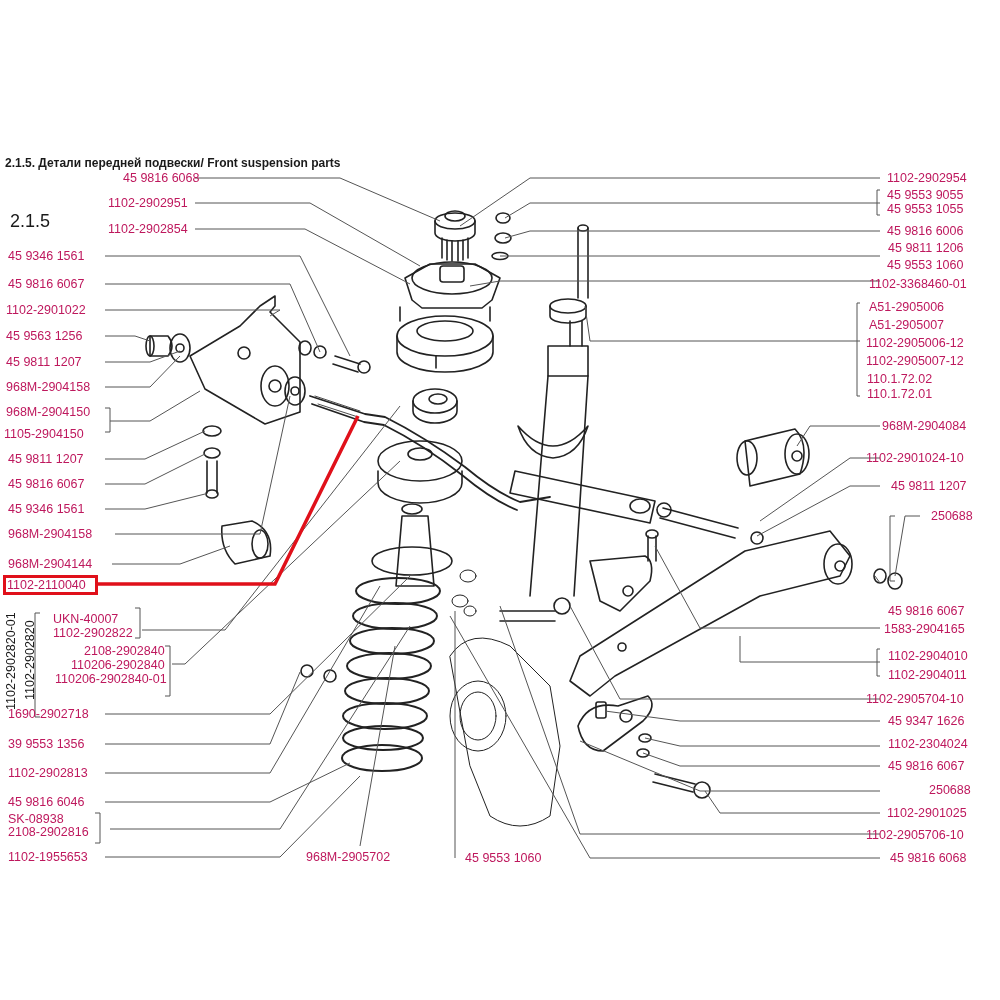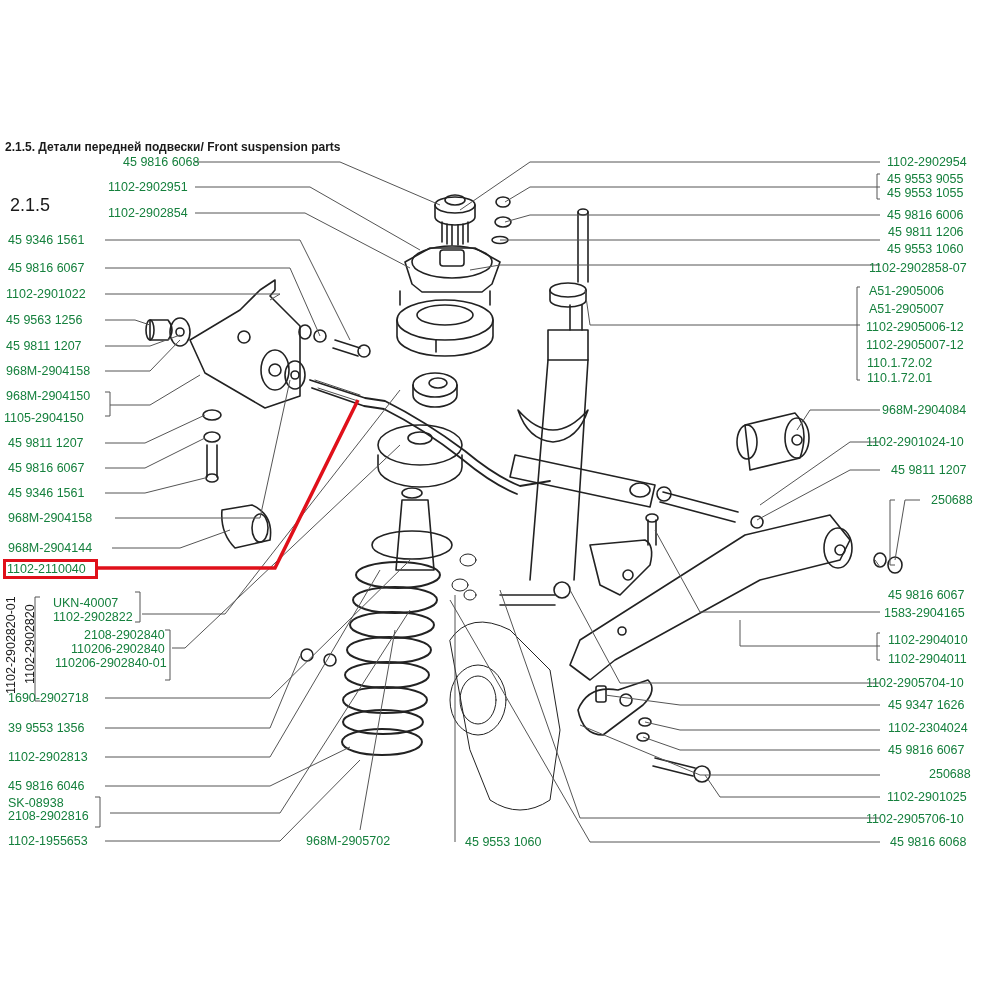--- a/index.html
+++ b/index.html
@@ -1,19 +1,19 @@
 <!DOCTYPE html>
 <html><head>
 <meta charset="utf-8">
 <style>
   html, body { margin: 0; padding: 0; background: #ffffff; }
   body { width: 1000px; height: 1000px; position: relative; overflow: hidden;
          font-family: "Liberation Sans", sans-serif; color: #1a1a1a; }
-  #canvas { position: absolute; left: 0; top: 0; width: 1000px; height: 729px; }
-  .lbl { position: absolute; font-size: 12.5px; line-height: 14px; white-space: nowrap; color: #15803d; }
+  #canvas { position: absolute; left: 0; top: 16px; width: 1000px; height: 729px; }
+  .lbl { position: absolute; font-size: 12.5px; line-height: 14px; white-space: nowrap; color: #be185d; }
   .title { position: absolute; left: 5px; top: 140px; font-size: 12px; font-weight: bold; white-space: nowrap; }
   .section { position: absolute; left: 10px; top: 195px; font-size: 18px; white-space: nowrap; }
   .vert { position: absolute; font-size: 12.5px; white-space: nowrap; transform-origin: left top; transform: rotate(-90deg); }
   .hl { position: absolute; left: 3px; top: 559px; width: 95px; height: 20px; border: 3px solid #e0101a; box-sizing: border-box; }
 </style>
 </head>
 <body>
 
 <div id="canvas">
   <svg id="drawing" width="1000" height="1000" viewBox="0 0 1000 1000">
@@ -301,21 +301,21 @@
   <div class="lbl" style="left:306px;top:834px">968M-2905702</div>
   <div class="lbl" style="left:465px;top:835px">45 9553 1060</div>
 
   
   <div class="lbl" style="left:887px;top:155px">1102-2902954</div>
   <div class="lbl" style="left:887px;top:172px">45 9553 9055</div>
   <div class="lbl" style="left:887px;top:186px">45 9553 1055</div>
   <div class="lbl" style="left:887px;top:208px">45 9816 6006</div>
   <div class="lbl" style="left:888px;top:225px">45 9811 1206</div>
   <div class="lbl" style="left:887px;top:242px">45 9553 1060</div>
-  <div class="lbl" style="left:869px;top:261px">1102-2902858-07</div>
+  <div class="lbl" style="left:869px;top:261px">1102-3368460-01</div>
   <div class="lbl" style="left:869px;top:284px">A51-2905006</div>
   <div class="lbl" style="left:869px;top:302px">A51-2905007</div>
   <div class="lbl" style="left:866px;top:320px">1102-2905006-12</div>
   <div class="lbl" style="left:866px;top:338px">1102-2905007-12</div>
   <div class="lbl" style="left:867px;top:356px">110.1.72.02</div>
   <div class="lbl" style="left:867px;top:371px">110.1.72.01</div>
   <div class="lbl" style="left:882px;top:403px">968M-2904084</div>
   <div class="lbl" style="left:866px;top:435px">1102-2901024-10</div>
   <div class="lbl" style="left:891px;top:463px">45 9811 1207</div>
   <div class="lbl" style="left:931px;top:493px">250688</div>

